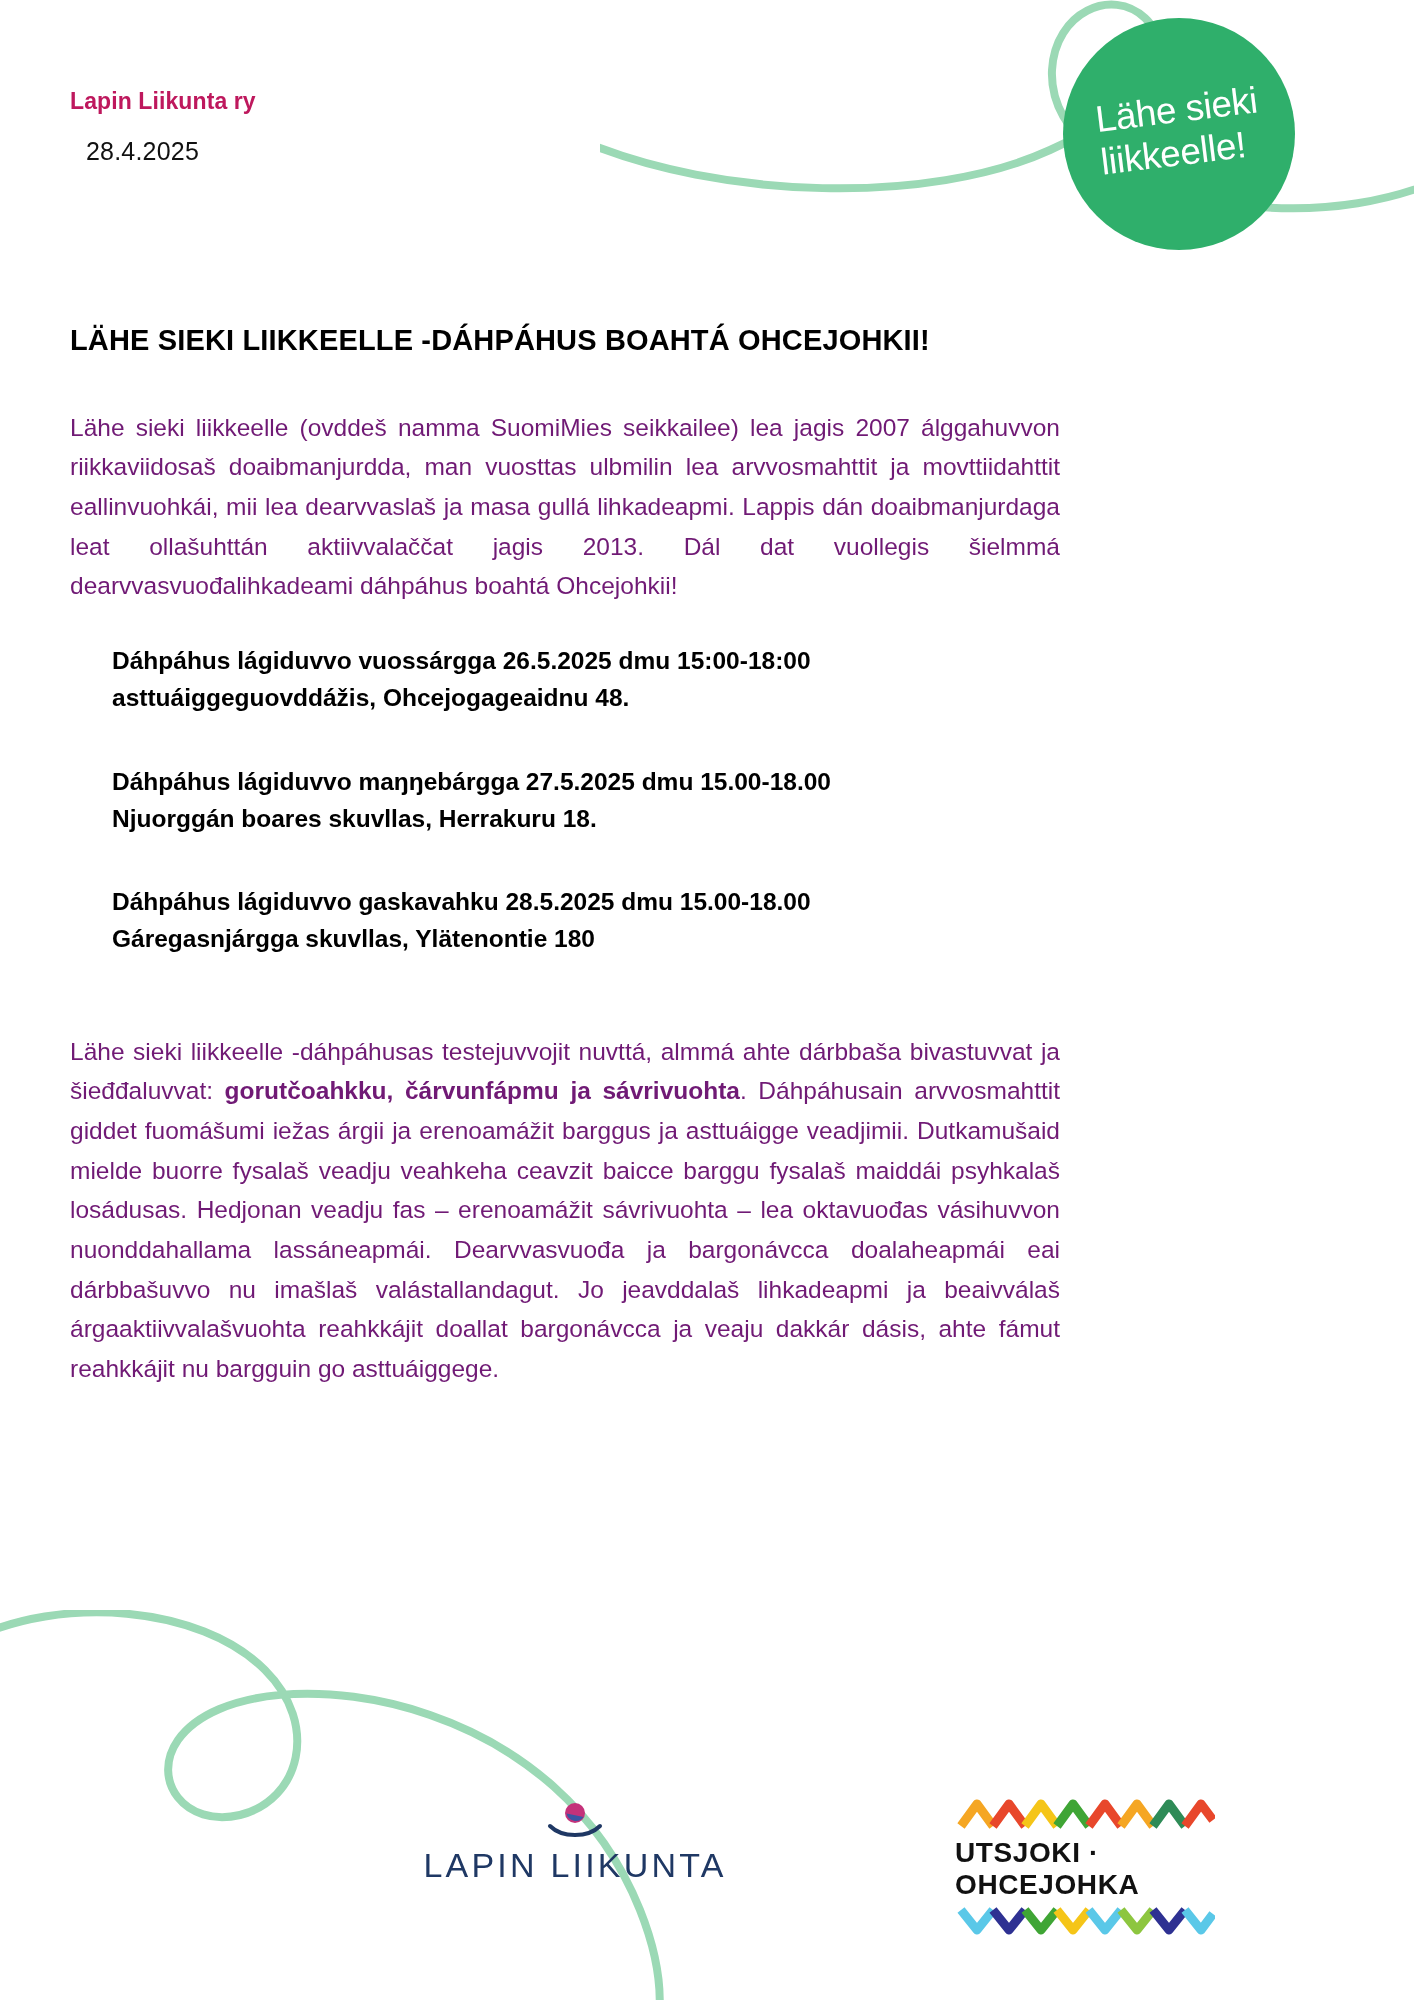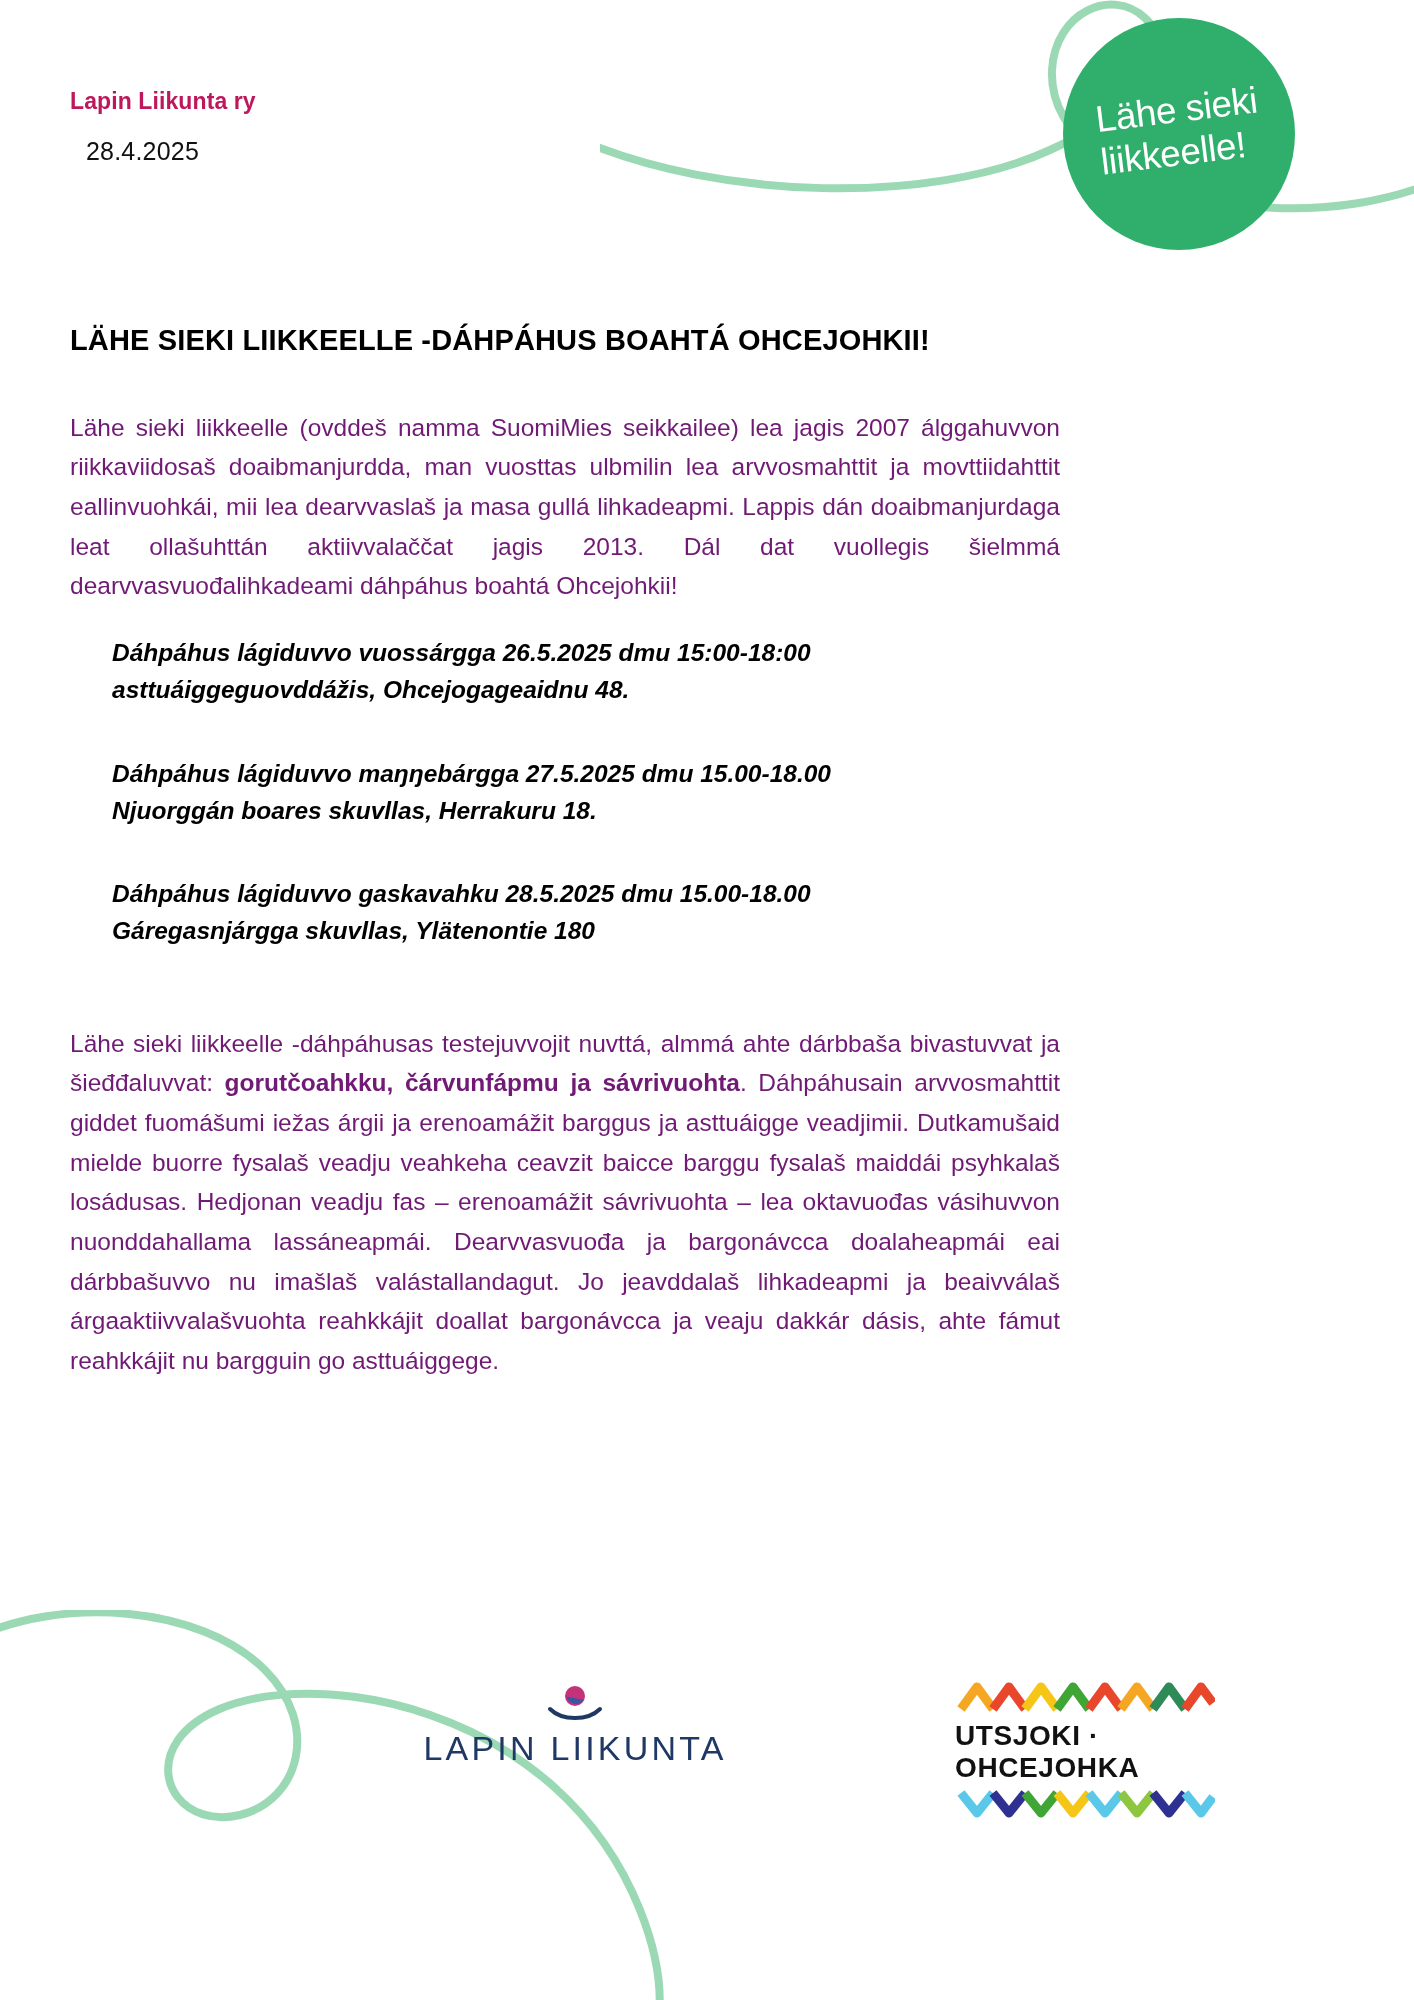--- a/index.html
+++ b/index.html
@@ -106,42 +106,41 @@
   }
   p.para {
     font-size: 24.5px;
     line-height: 1.62;
     color: #701a75;
     text-align: justify;
     text-justify: inter-word;
     hyphens: none;
   }
   .events {
-    margin-top: 28px;
+    margin-top: 36px;
     margin-left: 42px;
-    font-style: italic;
   }
   .event {
     font-size: 24.5px;
     font-weight: bold;
     color: #000000;
     line-height: 1.52;
     margin-bottom: 46px;
   }
   .event:last-child { margin-bottom: 0; }
   .para-last {
     margin-top: 74px;
   }
   .bold-inline { font-weight: bold; }
 
   
   .footer {
     position: absolute;
     left: 0;
-    top: 1677px;
+    top: 1794px;
     width: 1402px;
     height: 170px;
     text-decoration: underline;
   }
   .logo-lapin {
     position: absolute;
     left: 415px;
     top: 8px;
     width: 320px;
     text-align: center;

